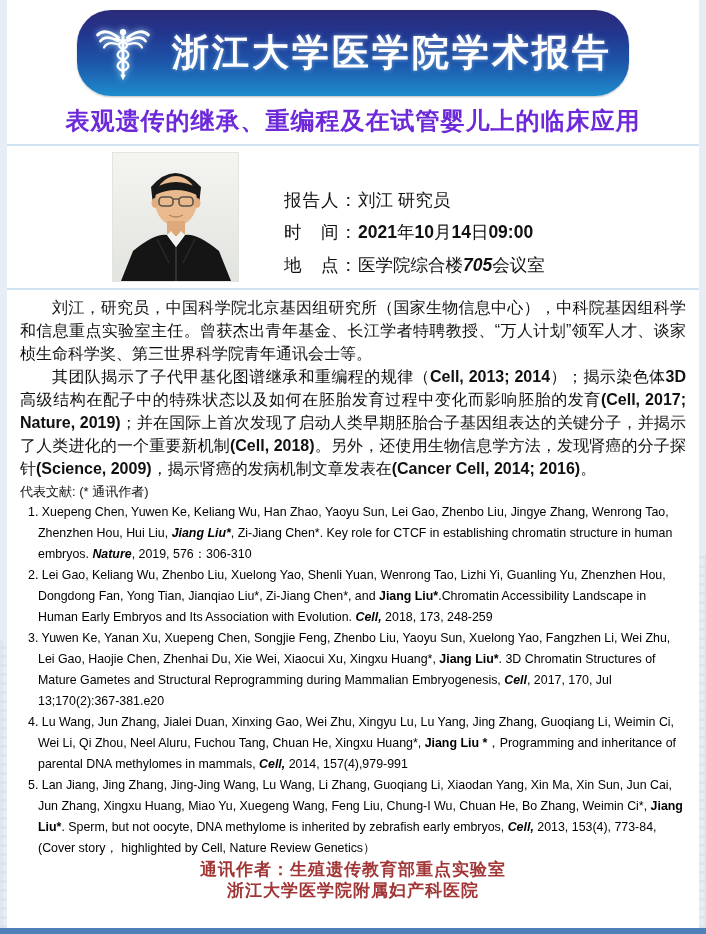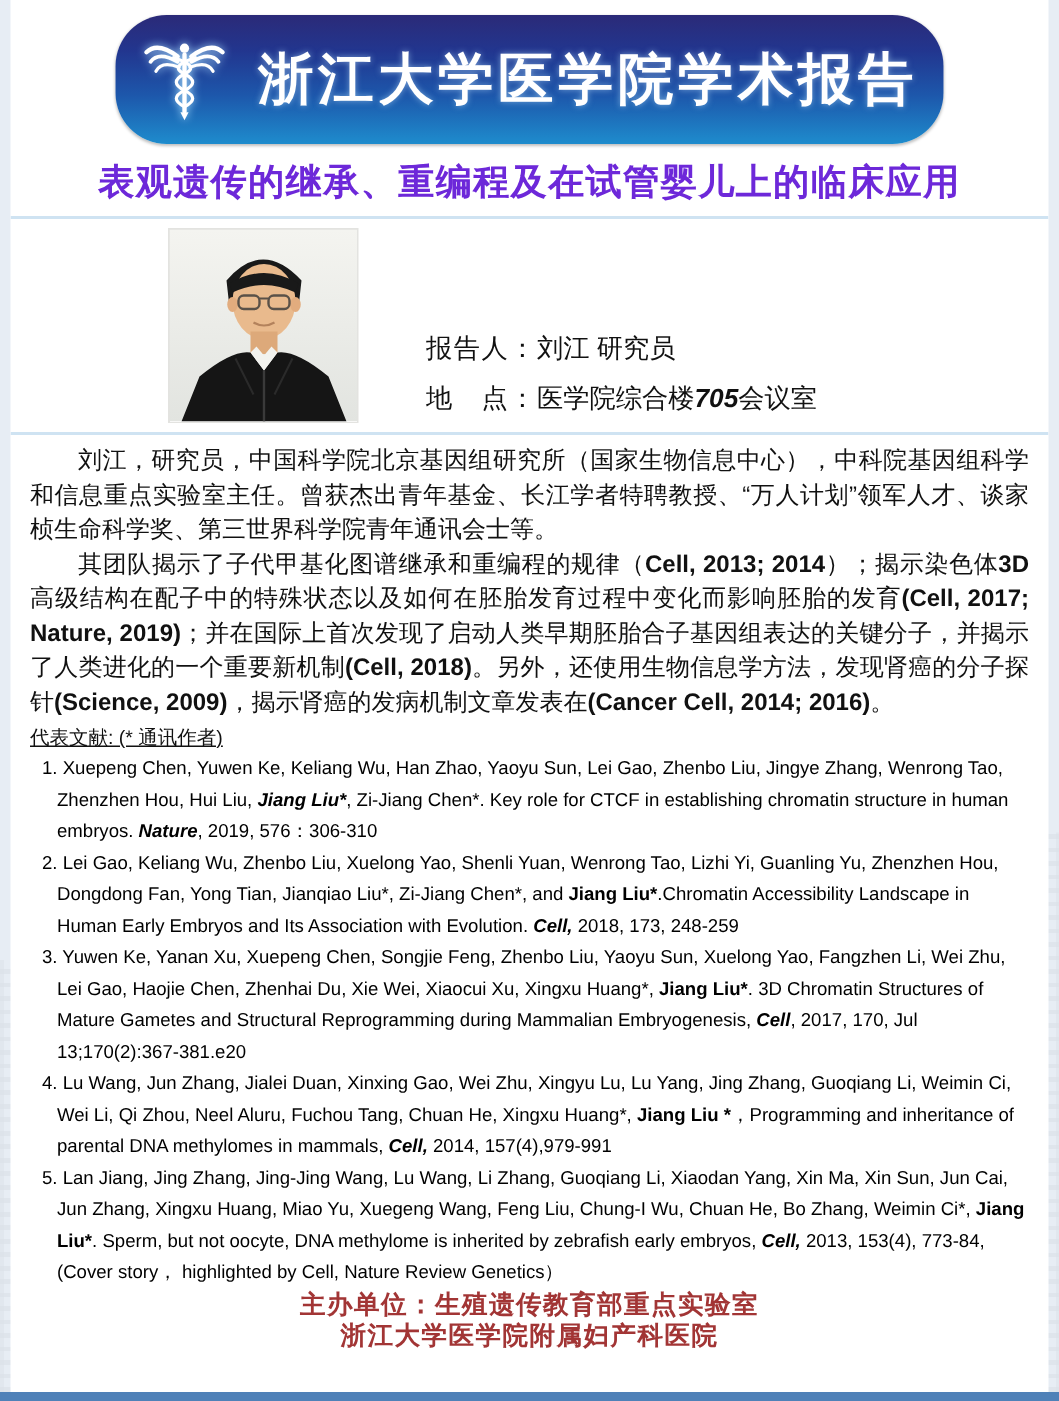--- a/index.html
+++ b/index.html
@@ -55,21 +55,21 @@
   .photo { width:125px; height:128px; flex:0 0 auto; box-shadow:0 0 0 1px #e3e3e0; }
   .details { padding-top:2px; }
   .info-row { font-size:17.5px; line-height:32.5px; white-space:nowrap; }
   .info-row .lbl { letter-spacing:1px; }
 
   
   .bio { padding:6px 13px 0 13px; font-size:16px; line-height:23px; text-align:justify; }
   .bio p { text-indent:2em; }
 
   
-  .pub-heading { padding:3px 0 1px 13px; font-size:13px;text-decoration:underline; }
+  .pub-heading { padding:3px 0 1px 13px; font-size:13px; }
   .pubs { list-style:none; padding:0 13px 0 21px; font-size:12.4px; line-height:21px; color:#000000; }
   .pubs li { padding-left:10px; text-indent:-10px; text-align:left; }
 
   
   .welcome {
     margin-top:1px; text-align:center;
     font-size:31px; font-weight:bold; letter-spacing:4px; line-height:38px;
     background:linear-gradient(180deg,#173c8c 10%, #2f77bd 55%, #43a3d8 100%);
     -webkit-background-clip:text; background-clip:text; color:transparent;
     font-family:"Liberation Serif", serif;
@@ -136,20 +136,21 @@
         <line x1="60" y1="46" x2="66" y2="46" stroke="#5a5148" stroke-width="1.4"></line>
         <path d="M56,62 Q63,66 70,62" fill="none" stroke="#b3825c" stroke-width="1.4"></path>
         <rect x="54" y="68" width="18" height="15" fill="#dda97a"></rect>
         <path d="M8,128 L20,98 Q42,80 54,82 L63,94 L72,82 Q84,80 106,98 L118,128 Z" fill="#151515"></path>
         <path d="M54,82 L63,94 L72,82 L68,78 L63,84 L58,78 Z" fill="#f2f2ee"></path>
         <line x1="63" y1="94" x2="63" y2="128" stroke="#3a3a3a" stroke-width="1.6"></line>
         <path d="M44,86 L56,110 M82,86 L70,110" stroke="#2a2a2a" stroke-width="1.4" fill="none"></path>
       </svg>
       <div class="details">
         <div class="info-row"><span class="lbl">报告人：</span><span><span>刘江 研究员</span></span></div>
+        <div class="info-row"><span class="lbl">时　间：</span><span><span style="font-weight: bold;">2021</span><span>年</span><span style="font-weight: bold;">10</span><span>月</span><span style="font-weight: bold;">14</span><span>日</span><span style="font-weight: bold;">09:00</span></span></div>
         <div class="info-row"><span class="lbl">地　点：</span><span><span>医学院综合楼</span><span style="font-weight: bold; font-style: italic;">705</span><span>会议室</span></span></div>
       </div>
     </div>
 
     <div class="divider" style="margin-top:2px;"></div>
 
     <div class="bio">
       <p><span>刘江，研究员，中国科学院北京基因组研究所（国家生物信息中心），中科院基因组科学和信息重点实验室主任。曾获杰出青年基金、长江学者特聘教授、“万人计划”领军人才、谈家桢生命科学奖、第三世界科学院青年通讯会士等。</span></p>
       <p><span>其团队揭示了子代甲基化图谱继承和重编程的规律（</span><span style="font-weight: bold;">Cell, 2013; 2014</span><span>）；揭示染色体</span><span style="font-weight: bold;">3D</span><span>高级结构在配子中的特殊状态以及如何在胚胎发育过程中变化而影响胚胎的发育</span><span style="font-weight: bold;">(Cell, 2017; Nature, 2019)</span><span>；并在国际上首次发现了启动人类早期胚胎合子基因组表达的关键分子，并揭示了人类进化的一个重要新机制</span><span style="font-weight: bold;">(Cell, 2018)</span><span>。另外，还使用生物信息学方法，发现肾癌的分子探针</span><span style="font-weight: bold;">(Science, 2009)</span><span>，揭示肾癌的发病机制文章发表在</span><span style="font-weight: bold;">(Cancer Cell, 2014; 2016)</span><span>。</span></p>
     </div>
@@ -157,19 +158,19 @@
     <div class="pub-heading">代表文献: (* 通讯作者)</div>
 
     <ol class="pubs">
       <li><span>1. Xuepeng Chen, Yuwen Ke, Keliang Wu, Han Zhao, Yaoyu Sun, Lei Gao, Zhenbo Liu, Jingye Zhang, Wenrong Tao, Zhenzhen Hou, Hui Liu, </span><span style="font-weight: bold; font-style: italic;">Jiang Liu*</span><span>, Zi-Jiang Chen*. Key role for CTCF in establishing chromatin structure in human embryos. </span><span style="font-weight: bold; font-style: italic;">Nature</span><span>, 2019, 576：306-310</span></li>
       <li><span>2. Lei Gao, Keliang Wu, Zhenbo Liu, Xuelong Yao, Shenli Yuan, Wenrong Tao, Lizhi Yi, Guanling Yu, Zhenzhen Hou, Dongdong Fan, Yong Tian, Jianqiao Liu*, Zi-Jiang Chen*,  and </span><span style="font-weight: bold;">Jiang Liu*</span><span>.Chromatin Accessibility Landscape in Human Early Embryos and Its Association with Evolution. </span><span style="font-weight: bold; font-style: italic;">Cell,</span><span> 2018, 173, 248-259</span></li>
       <li><span>3. Yuwen Ke, Yanan Xu, Xuepeng Chen, Songjie Feng, Zhenbo Liu, Yaoyu Sun, Xuelong Yao, Fangzhen Li, Wei Zhu, Lei Gao, Haojie Chen, Zhenhai Du, Xie Wei, Xiaocui Xu, Xingxu Huang*, </span><span style="font-weight: bold;">Jiang Liu*</span><span>. 3D Chromatin Structures of Mature Gametes and Structural Reprogramming during Mammalian Embryogenesis, </span><span style="font-weight: bold; font-style: italic;">Cell</span><span>, 2017, 170, Jul 13;170(2):367-381.e20</span></li>
       <li><span>4. Lu Wang, Jun Zhang, Jialei Duan, Xinxing Gao, Wei Zhu, Xingyu Lu, Lu Yang, Jing Zhang, Guoqiang Li, Weimin Ci, Wei Li, Qi Zhou, Neel Aluru, Fuchou Tang, Chuan He, Xingxu Huang*, </span><span style="font-weight: bold;">Jiang Liu *</span><span>，Programming and inheritance of parental DNA methylomes in mammals, </span><span style="font-weight: bold; font-style: italic;">Cell,</span><span> 2014, 157(4),979-991</span></li>
       <li><span>5. Lan Jiang, Jing Zhang, Jing-Jing Wang, Lu Wang, Li Zhang, Guoqiang Li, Xiaodan Yang, Xin Ma, Xin Sun, Jun Cai, Jun Zhang, Xingxu Huang, Miao Yu, Xuegeng Wang, Feng Liu, Chung-I Wu, Chuan He, Bo Zhang, Weimin Ci*, </span><span style="font-weight: bold;">Jiang Liu*</span><span>.  Sperm, but not oocyte, DNA methylome is inherited by zebrafish early embryos, </span><span style="font-weight: bold; font-style: italic;">Cell,</span><span> 2013, 153(4), 773-84, (Cover story，  highlighted by Cell, Nature Review Genetics）</span></li>
     </ol>
 
-    <div class="organizer">主办单位：生殖遗传教育部重点实验室</div>
+    <div class="organizer">通讯作者：生殖遗传教育部重点实验室</div>
     <div class="organizer">浙江大学医学院附属妇产科医院</div>
 
   </div>
 </div>
 
 <div class="bottom-strip"></div>
 
 </body></html>

